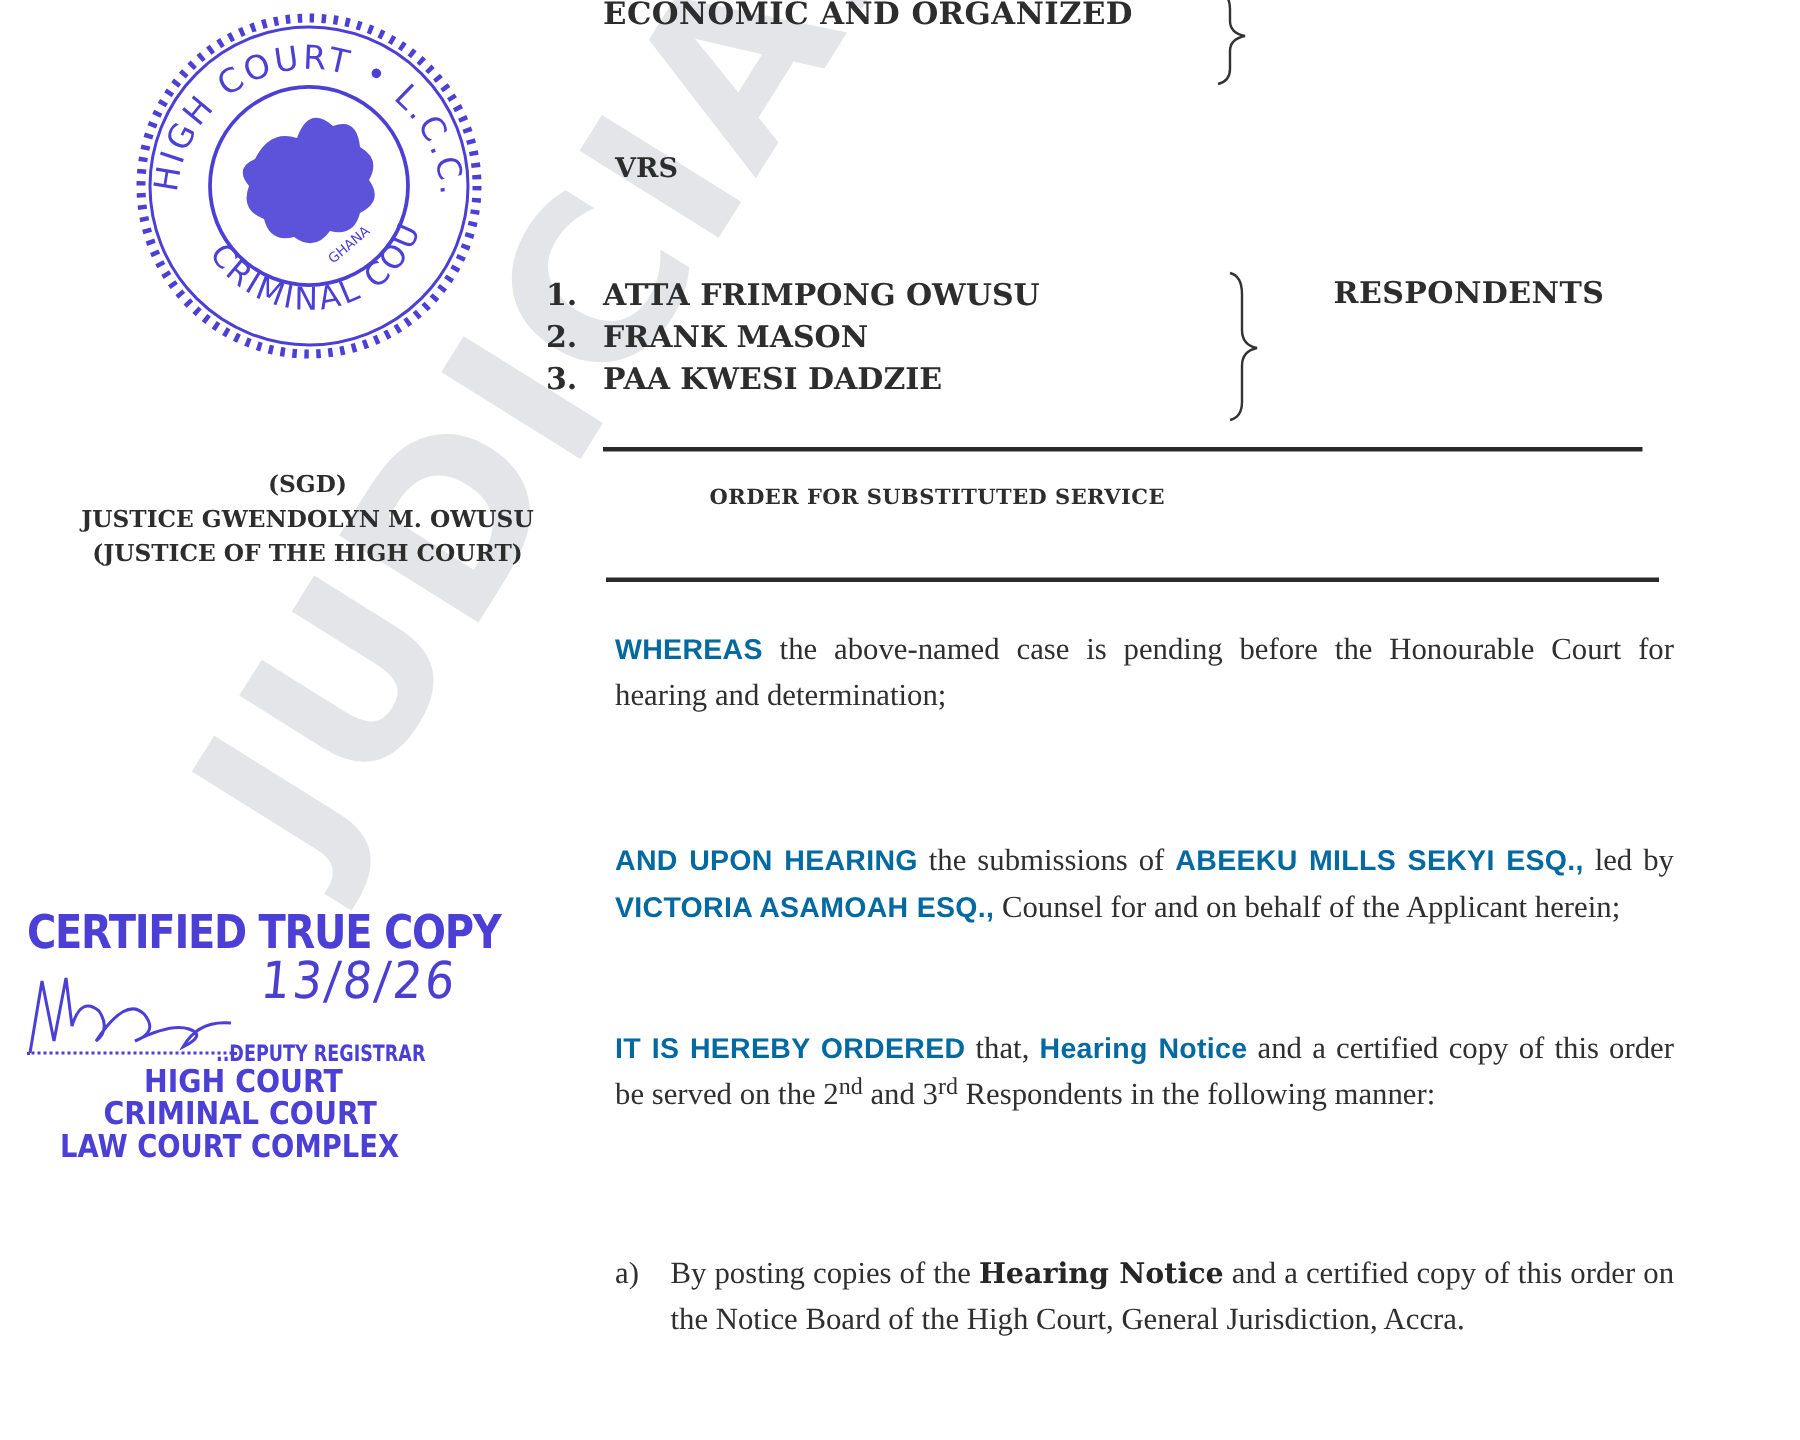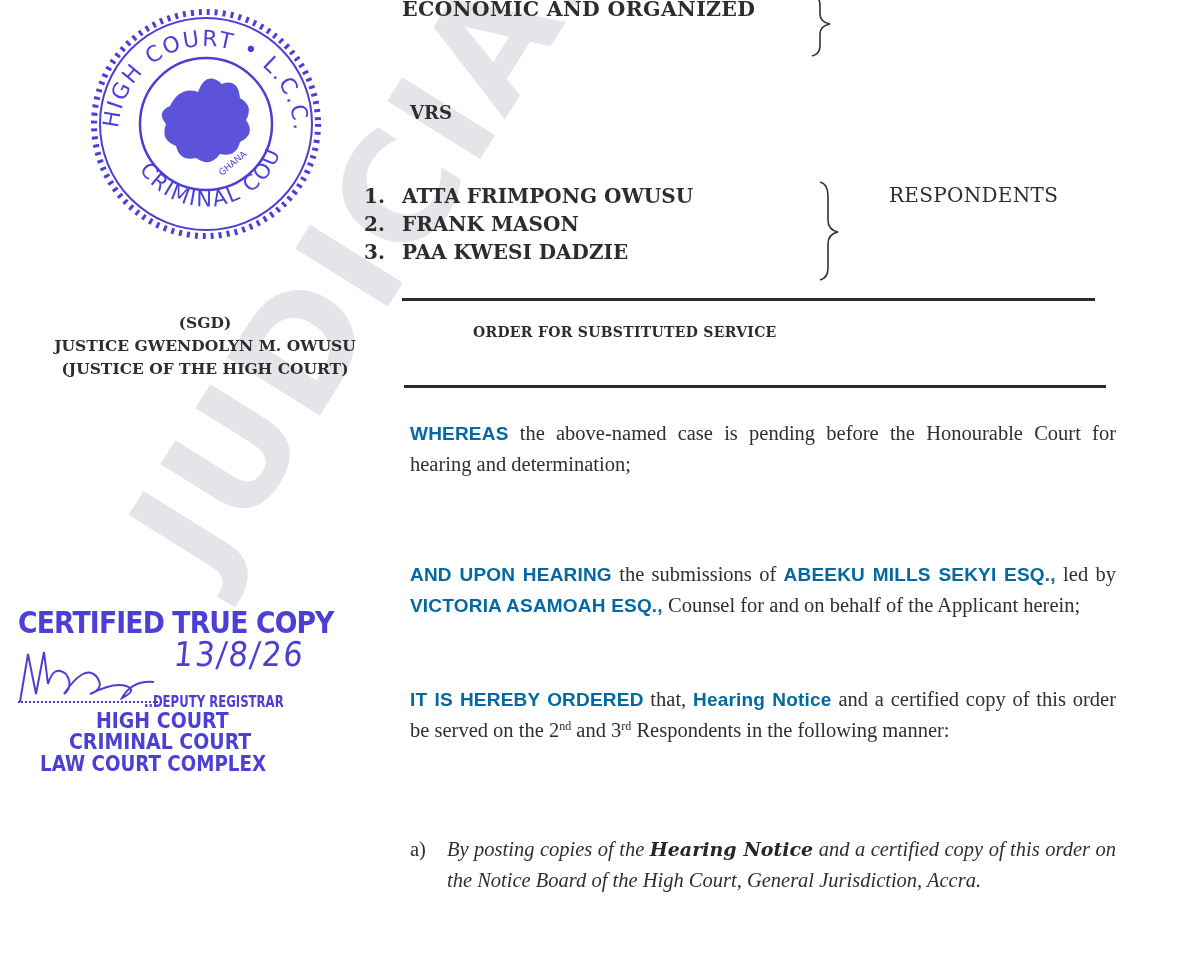--- a/index.html
+++ b/index.html
@@ -30,21 +30,21 @@
   }
   .brace1 { left: 808px; top: -6px; width: 30px; height: 64px; }
   .vrs { left: 410px; top: 102px; font-weight: bold; font-size: 18px; color: #2d2d2d; }
   .respondents-list {
     left: 364px; top: 182px; margin: 0; padding: 0; list-style: none;
     font-weight: bold; font-size: 20px; line-height: 28px; color: #2d2d2d;
   }
   .respondents-list li { display: flex; }
   .respondents-list .num { width: 38px; }
   .brace2 { left: 816px; top: 180px; width: 30px; height: 102px; }
-  .resp-label { left: 889px; top: 183px; font-weight: normal; font-size: 20px; color: #2d2d2d; letter-spacing: 0.3px; }
+  .resp-label { left: 889px; top: 183px; font-weight: bold; font-size: 20px; color: #2d2d2d; letter-spacing: 0.3px; }
 
   .rule { position: absolute; height: 3px; background: #2a2a2a; z-index: 1; }
   .rule1 { left: 402px; top: 298px; width: 693px; }
   .rule2 { left: 404px; top: 385px; width: 702px; }
 
   .doc-title { left: 473px; top: 324px; font-weight: bold; font-size: 14px; color: #2d2d2d; letter-spacing: 0.3px; }
 
   
   .judge {
     left: 18px; top: 311px; width: 374px; text-align: center;
@@ -55,24 +55,24 @@
   
   .para {
     left: 410px; width: 706px; font-size: 20.5px; line-height: 31px;
     text-align: justify; text-align-last: left; color: #2f2f2f;
     font-family: "Liberation Serif", "DejaVu Serif", serif;
   }
   .para b { font-family: Liberation Sans, sans-serif; font-size: 19px; color: #0369a1; letter-spacing: 0.2px; }
   .p1 { top: 418px; }
   .p2 { top: 531px; margin-top: 28px; }
   .p3 { top: 684px; }
-  .p3 sup { font-size: 12px; vertical-align: 7px; line-height: 0; }
+  .p3 sup { font-size: 16px; vertical-align: 7px; line-height: 0; }
   .item-a { left: 410px; top: 834px; width: 706px; display: flex; font-size: 20.5px; line-height: 31px; color: #2f2f2f; font-family: "Liberation Serif", "DejaVu Serif", serif; }
   .item-a .marker { width: 37px; flex: none; }
-  .item-a .text { text-align: justify; text-align-last: left; flex: 1; font-style: italic; }
+  .item-a .text { text-align: justify; text-align-last: left; flex: 1; }
   .item-a b { font-family: "DejaVu Serif", serif; font-size: 19px; color: #262626; }
 
   
   .stamp {
     left: 14px; top: 604px; width: 320px; height: 190px;
     font-family: "DejaVu Sans", "Liberation Sans", sans-serif; color: #4b3fd6;
   }
   .stamp .l1 { position: absolute; left: 4px; top: 0px; font-size: 31px; font-weight: bold; letter-spacing: -1px; transform: scaleX(0.86); transform-origin: left; white-space: nowrap; }
   .stamp .date { position: absolute; left: 160px; top: 30px; font-size: 34px; font-family: "DejaVu Sans", sans-serif; color: #4a3fd0; transform: scaleX(0.9) skewX(-6deg); transform-origin: left; letter-spacing: 2px; }
   .stamp .dots { position: absolute; left: 4px; top: 97px; width: 140px; border-top: 2px dotted #4b3fd6; }

